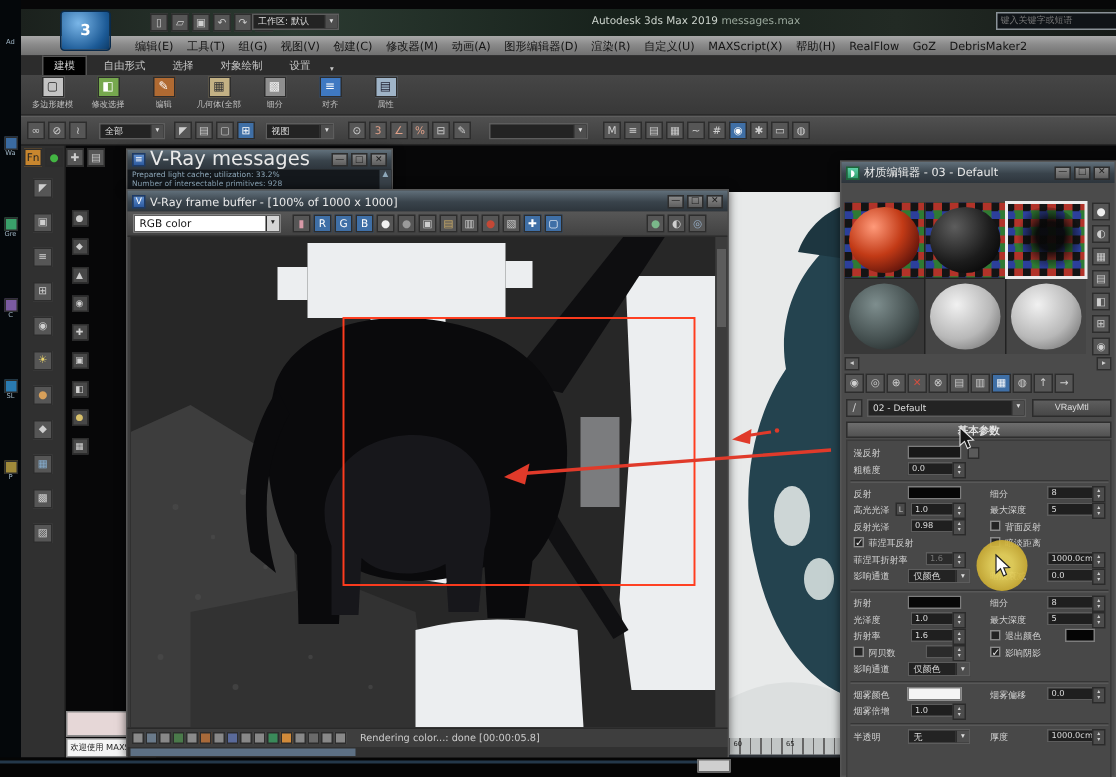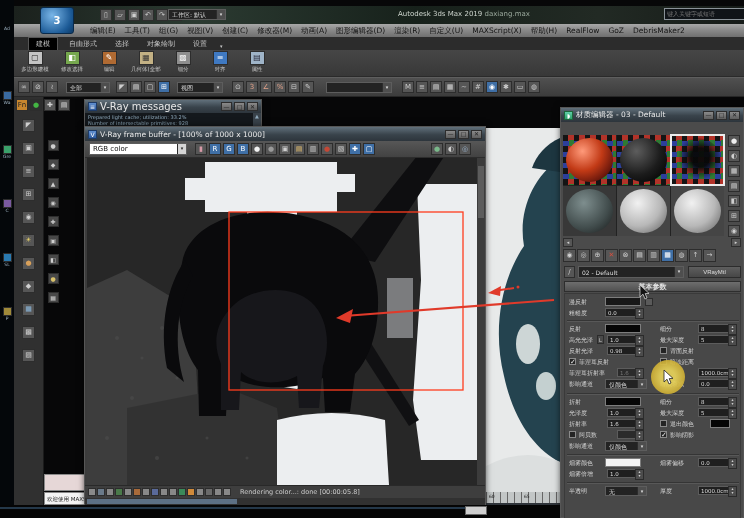--- a/index.html
+++ b/index.html
@@ -165,21 +165,21 @@
           <span class="ic">▯</span>
           <span class="ic">▱</span>
           <span class="ic">▣</span>
           <span class="ic">↶</span>
           <span class="ic">↷</span>
           <span class="ic">▤</span>
         </span>
     </div>
     <div class="dd" style="left:154px;top:3px;width:58px;font-size:6px"><span>工作区: 默认</span></div>
     <div class="abs" style="left:330px;top:4px;width:240px;text-align:center;font-size:7px;color:#cdd4cd;white-space:nowrap">
-      <span>Autodesk 3ds Max 2019</span>&nbsp;<span style="color:#9aa89c">daxiang.max</span>
+      <span>Autodesk 3ds Max 2019</span>&nbsp;<span style="color:#9aa89c">messages.max</span>
     </div>
     <input class="abs" style="left: 650px; top: 2px; width: 88px; height: 12px; background: rgb(16, 20, 24); border: 1px solid rgb(138, 146, 152); color: rgb(170, 170, 170); font-size: 6px; padding: 0px 2px;" placeholder="键入关键字或短语">
   </div>
 
   <div class="abs" style="left:40px;top:7px;width:34px;height:27px;z-index:5;border-radius:3px;background:radial-gradient(circle at 35% 30%,#7ab6e8,#1c5a96 70%,#0d3a66);border:1px solid #0a2a4a;display:flex;align-items:center;justify-content:center;color:#fff;font-size:10px;font-weight:bold">3</div>
 
   <div class="abs menubar">
     <span>编辑(E)</span>
     <span>工具(T)</span>
     <span>组(G)</span>
@@ -332,21 +332,21 @@
           <span class="ic" style="color: rgb(208, 106, 106);">●</span>
           <span class="ic">▣</span>
           <span class="ic">▤</span>
         </span>
     </div>
   </div>
 
   <div class="win" style="left:84px;top:99px;width:178px;height:28px">
     <div class="wtitle" style="height:13px">
       <span class="wicon">≡</span>
-      <span class="t" style="font-size:10px">V-Ray messages</span>
+      <span class="t" style="font-size:13px">V-Ray messages</span>
       <span class="iconrow winbtns">
           <span class="ic">—</span>
           <span class="ic">□</span>
           <span class="ic">✕</span>
         </span>
     </div>
     <div class="vmbody">
       <div>Prepared light cache; utilization: 33.2%</div>
       <div>Number of intersectable primitives: 928</div>
       <div class="vmscroll">▲</div>

